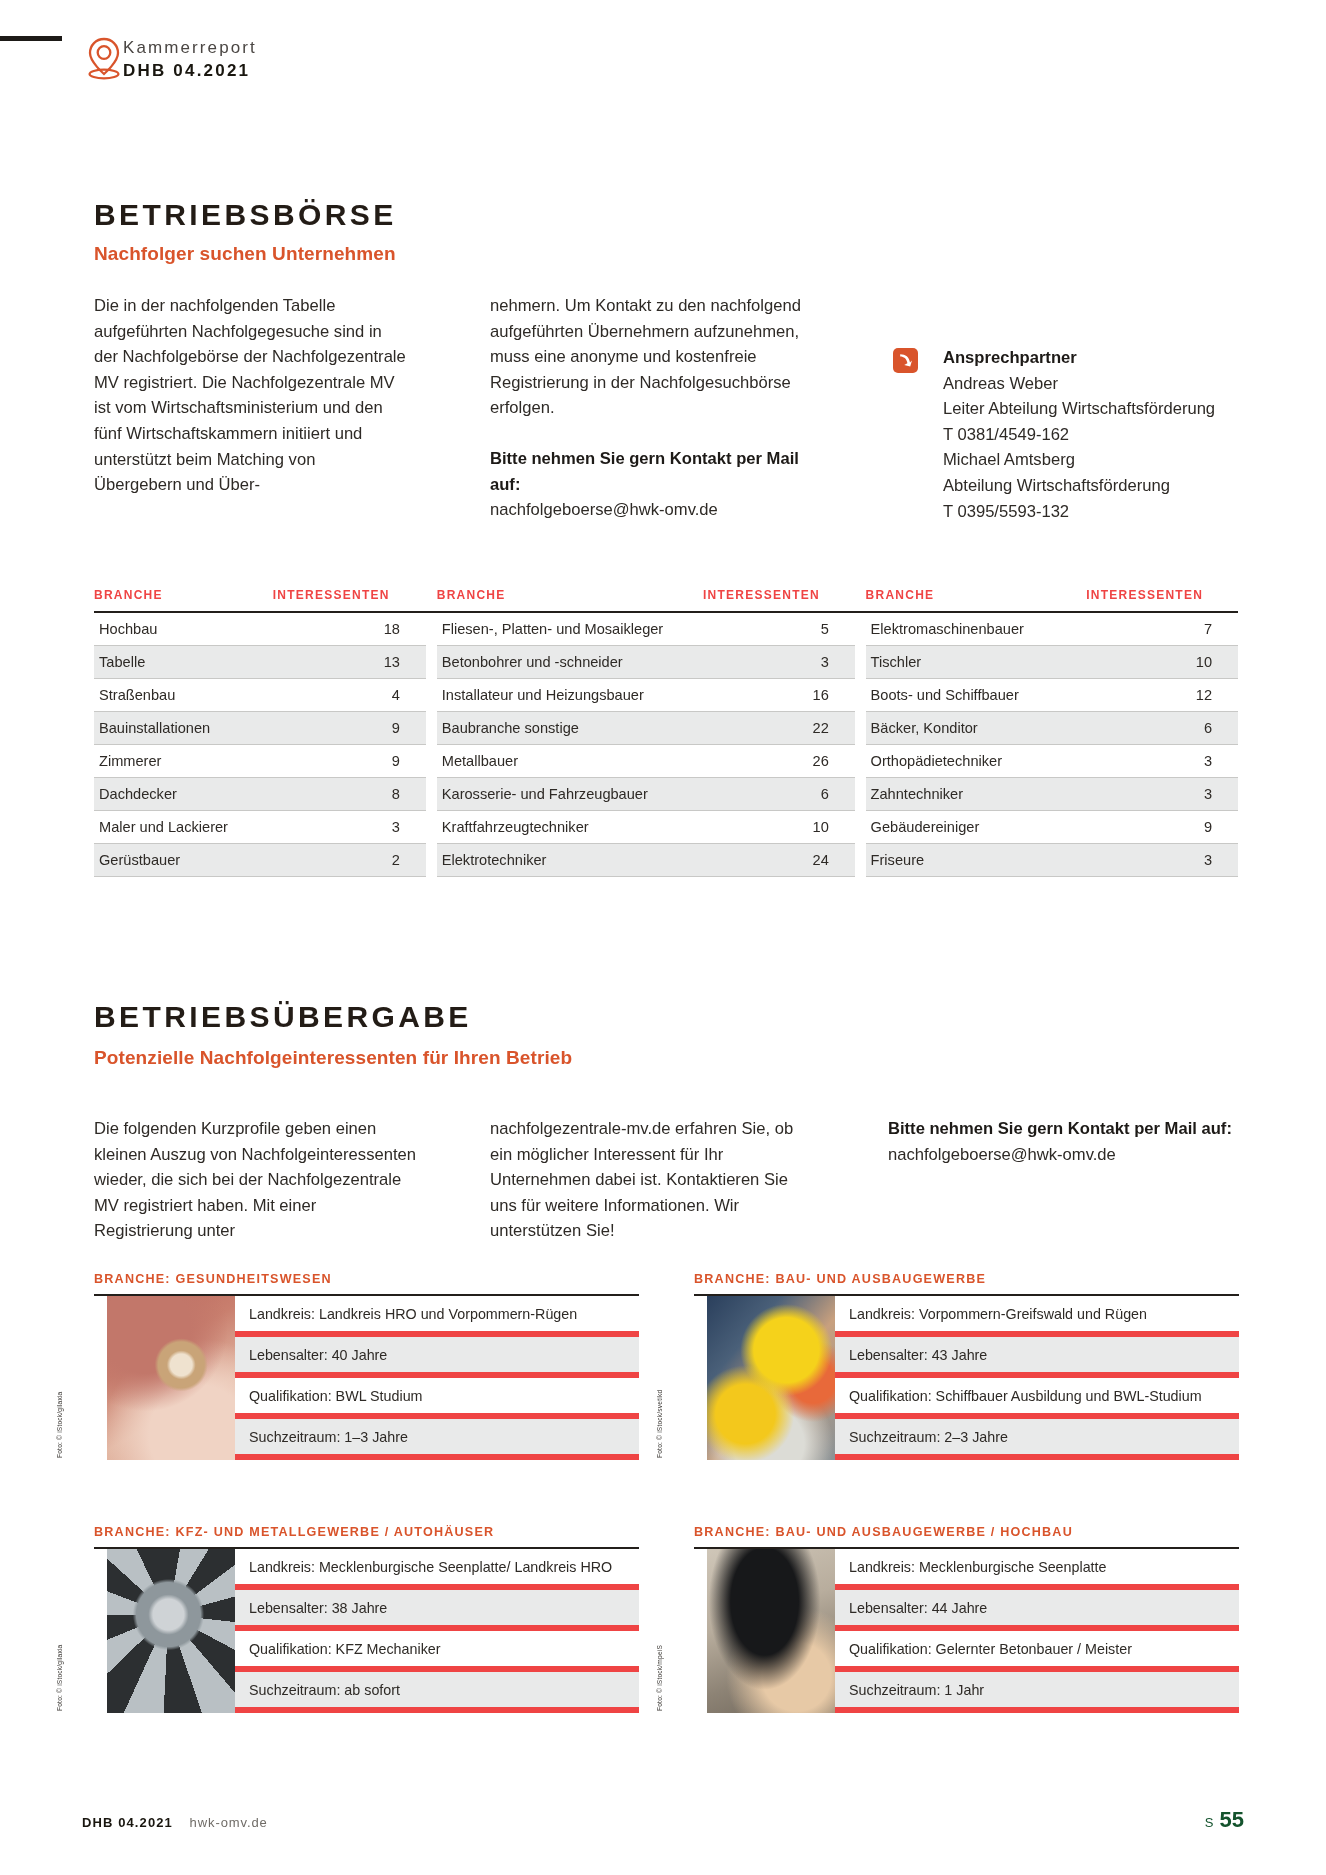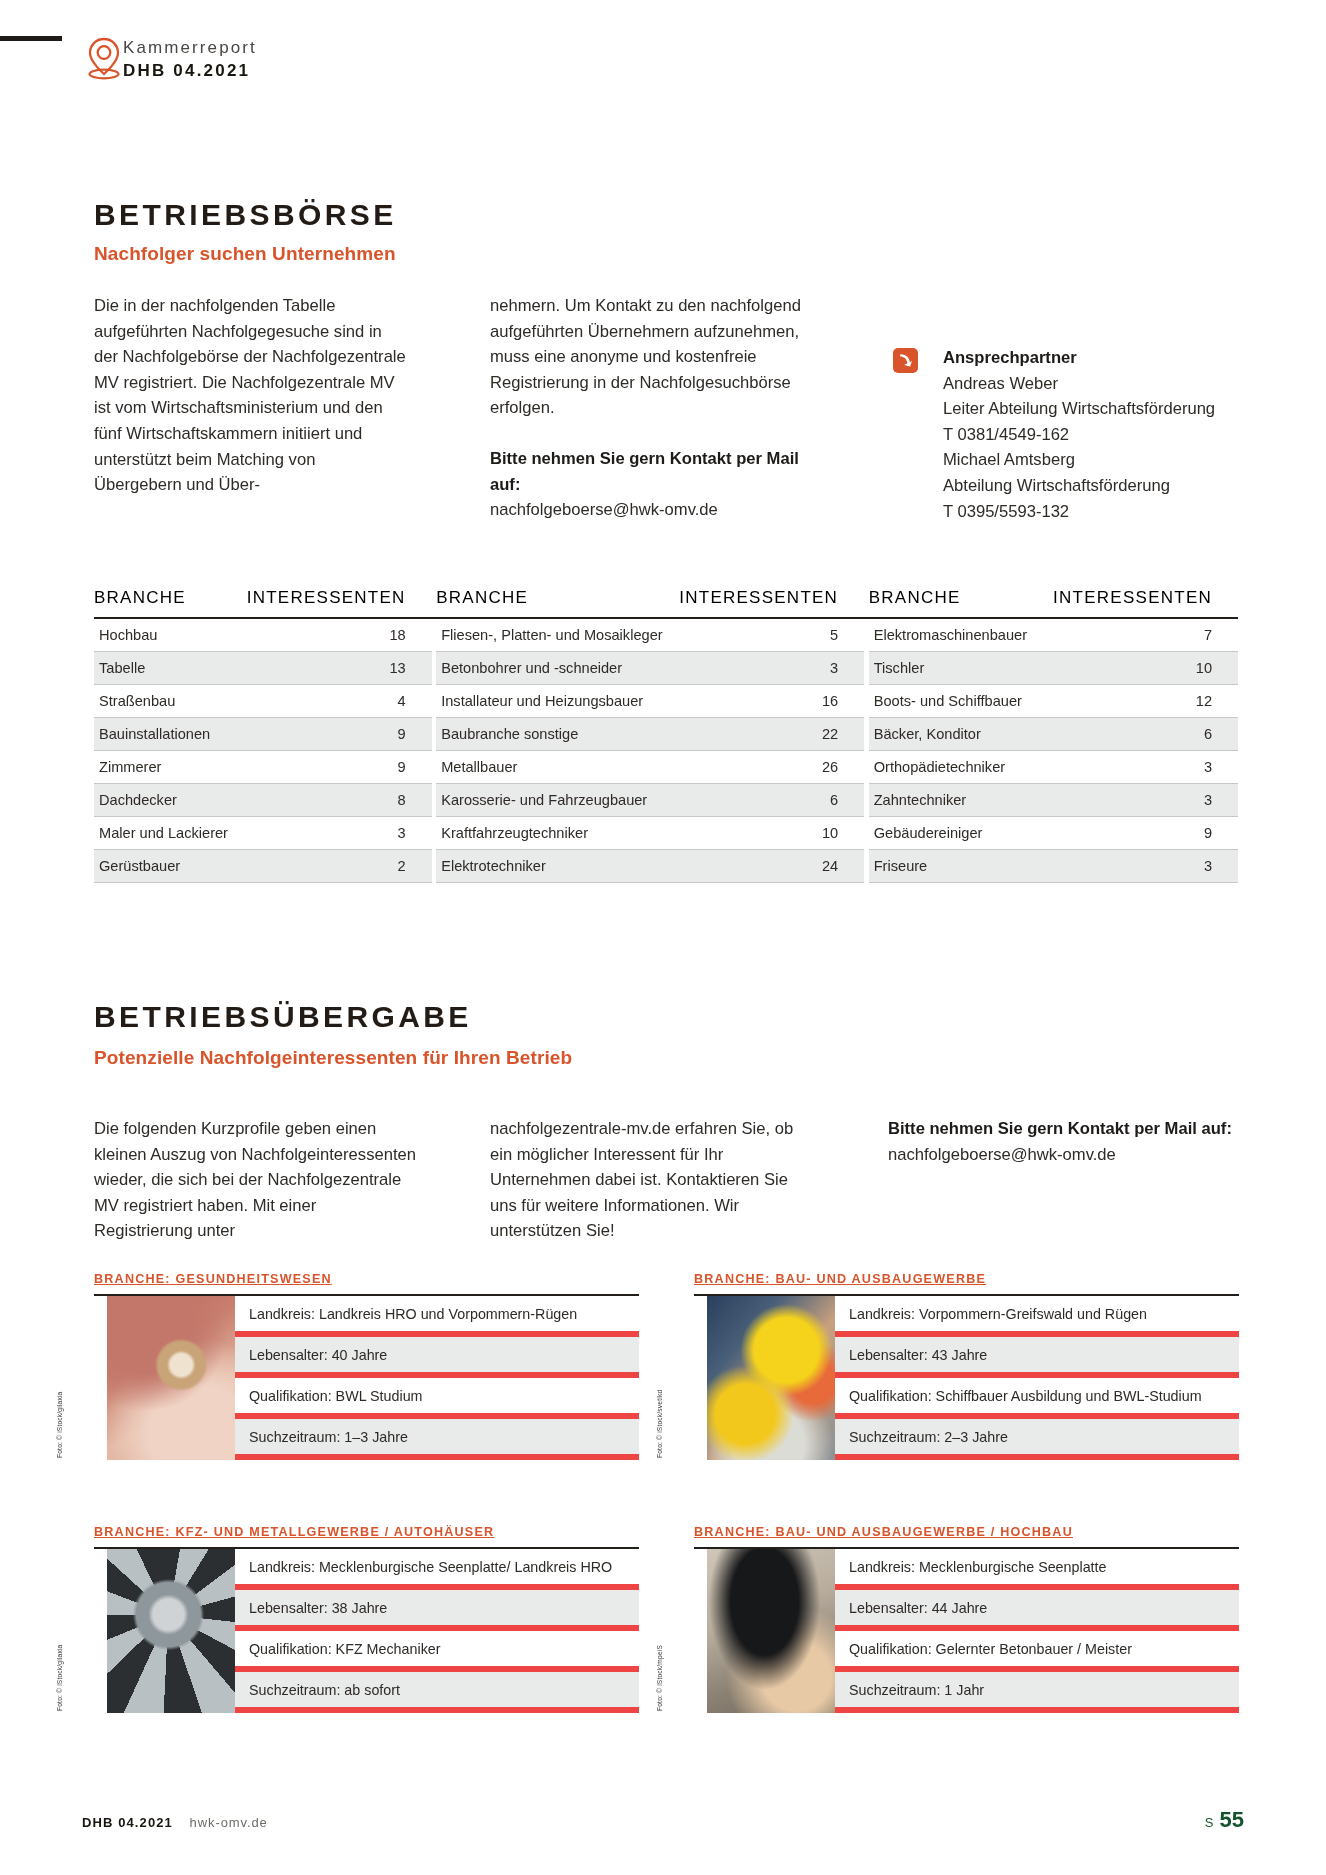--- a/index.html
+++ b/index.html
@@ -33,38 +33,38 @@
   
   .contact{position:absolute;}
   .contact-icon{position:absolute;left:0;top:3px;width:25px;height:25px;background:#d9542b;border-radius:5px;}
   .contact-icon svg{position:absolute;left:4px;top:4px;}
   .contact-body{position:absolute;left:50px;top:0;font-size:16.6px;line-height:25.6px;color:#2e2a26;white-space:nowrap;}
   .contact-body .hd{font-weight:700;color:#1d1a17;}
 
   
   .tbl{position:absolute;border-collapse:collapse;}
   .tbl th{
-    font-size:17px;font-weight:400;color:#000000;letter-spacing:1.25px;
+    font-size:12px;font-weight:700;color:#ef4444;letter-spacing:1.25px;
     text-align:left;padding:0 0 9px 0;vertical-align:bottom;white-space:nowrap;
   }
-  .tbl th.num{text-align:right;padding-right:26px;}
+  .tbl th.num{padding-right:26px;}
   .tbl thead tr{border-bottom:2.5px solid #231f1b;}
   .tbl td{
     font-size:14.6px;color:#2e2a26;padding:8px 0 8px 0;
     border-bottom:1px solid #c8c8c6;white-space:nowrap;
   }
   .tbl td.num{text-align:right;padding-right:26px;}
   .tbl tbody tr:nth-child(even){background:#e9eaea;}
   .tbl td.br{padding-left:5px;}
   .tbl td.sp{width:16px;border-bottom:none;background:#fff !important;}
 
   
   .card{position:absolute;}
   .card-hd{font-size:12.6px;font-weight:700;color:#d9542b;letter-spacing:1.2px;
-           margin-bottom:8px;white-space:nowrap;text-decoration:underline;}
+           margin-bottom:8px;white-space:nowrap;}
   .card-body{position:relative;display:flex;align-items:stretch;border-top:2px solid #231f1b;}
   .credit{width:13px;position:relative;flex:0 0 13px;}
   .credit span{
     position:absolute;left:-31px;bottom:2px;width:80px;
     transform:rotate(-90deg);transform-origin:left bottom;
     font-size:6.6px;color:#3a3733;letter-spacing:.2px;white-space:nowrap;
   }
   .photo{flex:0 0 128px;width:128px;position:relative;overflow:hidden;}
   .rows{flex:1 1 auto;}
   .crow{font-size:14.3px;color:#2e2a26;border-bottom:6px solid #ef4444;

